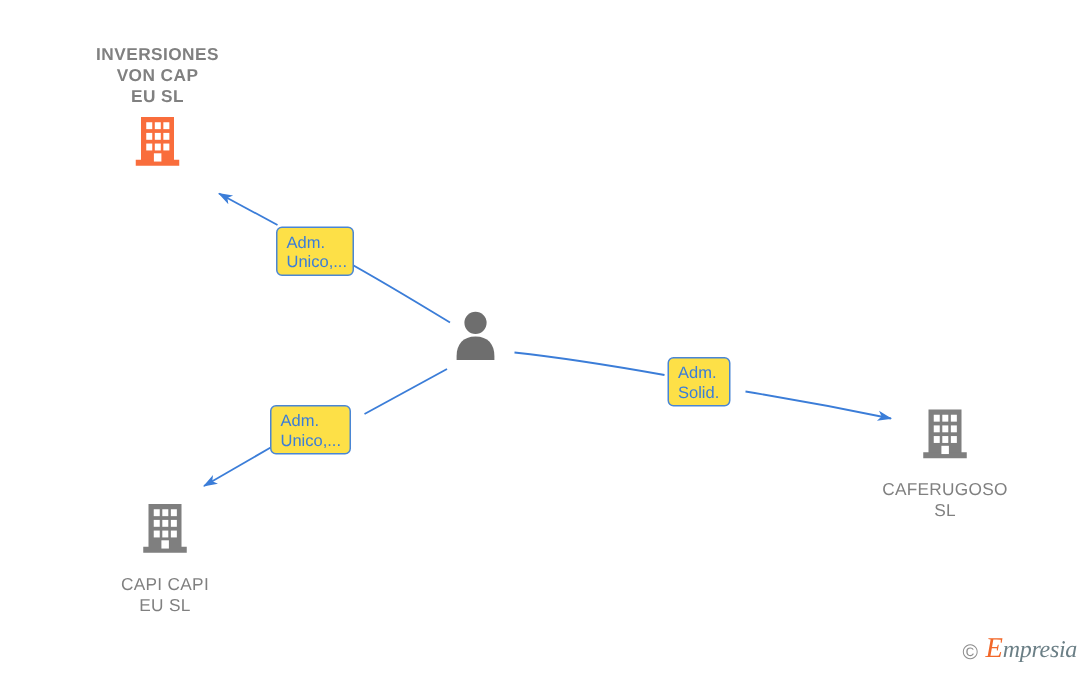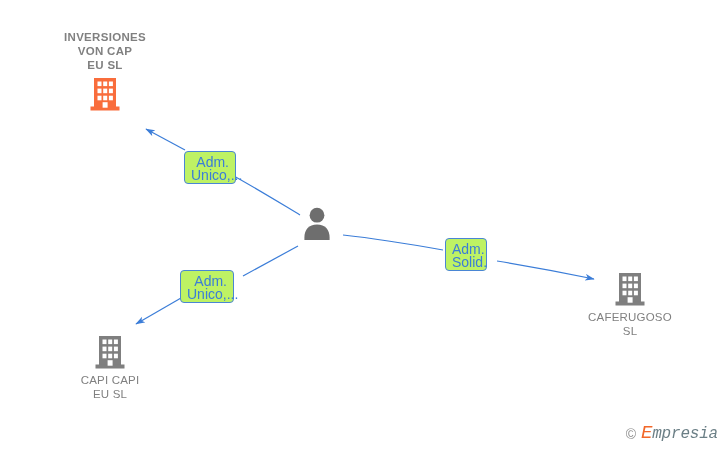--- a/index.html
+++ b/index.html
@@ -51,40 +51,40 @@
     letter-spacing: 0.3px;
   }
   .node-icon {
     display: block;
     margin: 0 auto;
   }
 
   
   .node-company-top .node-label { margin-bottom: 5px; }
   
-  .node-company-bottom .node-label { margin-top: 4px; }
+  .node-company-bottom .node-label { margin-top: 14px; }
 
   
   .node-person .node-label {
     margin-top: 3px;
     font-size: 12px;
     line-height: 16px;
   }
 
   
   .edge-label {
     position: absolute;
     box-sizing: border-box;
     border: 1px solid #4a86d4;
     border-radius: 4px;
-    background: #bef264;
+    background: #fde047;
     color: #3b7dd8;
-    font-size: 14px;
+    font-size: 11px;
     line-height: 13px;
-    text-align: right;
+    text-align: left;
     padding: 4px 6px 4px 6px;
     white-space: pre-line;
     box-shadow: 0 0 0 0 rgba(0,0,0,0);
   }
 
   
   #watermark {
     position: absolute;
     right: 10px;
     bottom: 8px;
@@ -92,21 +92,21 @@
     align-items: center;
     gap: 5px;
     user-select: none;
   }
   #watermark .wm-copy {
     color: #8e8e8e;
     font-size: 14px;
     line-height: 14px;
   }
   #watermark .wm-text {
-    font-family: Liberation Mono, monospace;
+    font-family: Liberation Serif, serif;
     font-style: italic;
     font-size: 16px;
     line-height: 16px;
     color: #6b7f86;
     letter-spacing: -0.2px;
   }
   #watermark .wm-text .wm-e {
     color: #f2682a;
     font-size: 19px;
   }

